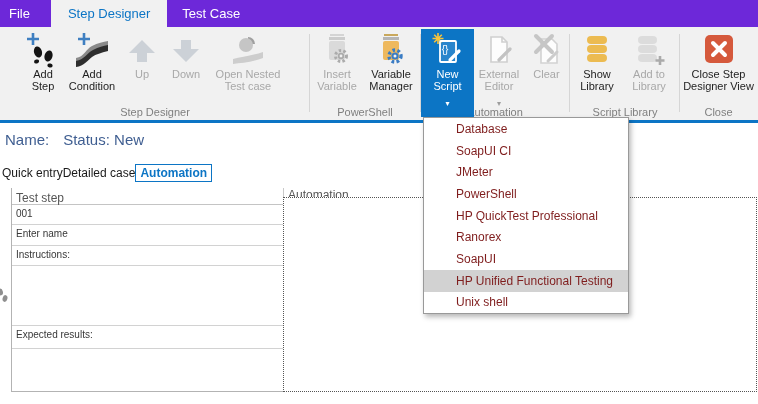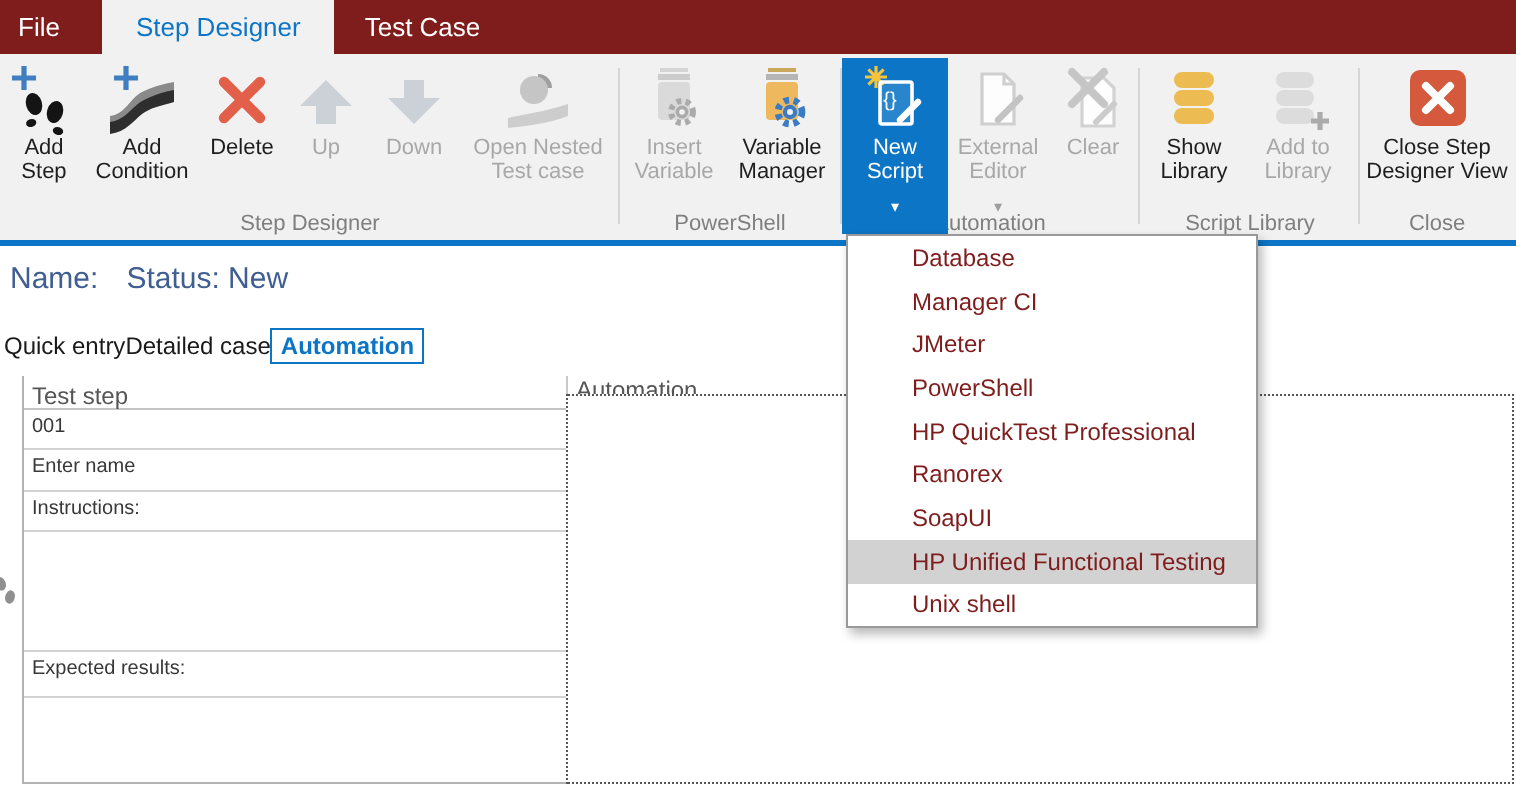--- a/index.html
+++ b/index.html
@@ -4,21 +4,21 @@
 <style>
   * { box-sizing: border-box; margin: 0; padding: 0; }
   html,body { width:758px; height:404px; }
   body {
     position: relative;
     font-family: "Liberation Sans", sans-serif;
     background:#fff;
     overflow:hidden;
   }
   
-  .tabbar { position:absolute; left:0; top:0; width:758px; height:27px; background:#7f1d1d; display:flex; align-items:stretch; }
+  .tabbar { position:absolute; left:0; top:0; width:758px; height:27px; background:#6d28d9; display:flex; align-items:stretch; }
   .tab { color:#fff; font-size:13px; display:flex; align-items:center; padding:0 15px; cursor:default; }
   .tab.file { padding:0 12px 0 9px; }
   .tab.active { background:#f1f1f1; color:#0c75c5; margin-left:9px; padding:0 17px; }
   
   .ribbon { position:absolute; left:0; top:27px; width:758px; height:93px; background:#f1f1f1; }
   .ribbon-underline { position:absolute; left:0; top:120px; width:758px; height:3px; background:#0c75c5; }
   .rgroup { position:absolute; top:0; height:93px; }
   .rgroup .buttons { display:flex; justify-content:center; padding-top:2px; }
   .rgroup-label { position:absolute; bottom:2px; left:0; right:0; text-align:center; font-size:11px; color:#7f7f7f; }
   .rsep { position:absolute; top:7px; width:1px; height:78px; background:#d6d6d6; }
@@ -82,28 +82,20 @@
         <span class="ricon">
           <svg width="34" height="36" viewBox="0 0 34 36">
             <path d="M9 1 V13 M3 7 H15" stroke="#3f7fc1" stroke-width="2.6" fill="none"></path>
             <path d="M1 26 C 9 25, 11 17, 17 14 C 23 11, 28 10, 33 9 L33 16 C 26 18, 21 19, 17 22 C 13 25, 9 31, 1 32 Z" fill="#8a8a8a"></path>
             <path d="M1 29 C 9 28, 12 21, 18 18 C 24 15, 28 14, 33 13 L33 19 C 26 21, 21 22, 17 25 C 13 28, 9 34, 1 35 Z" fill="#2e2e2e"></path>
           </svg>
         </span>
         <span class="rbtn-label">Add
 Condition</span>
       </div>
-      <div class="rbtn" style="width:42px;">
-        <span class="ricon">
-          <svg width="32" height="36" viewBox="0 0 32 36">
-            <path d="M7 9 L25 27 M25 9 L7 27" stroke="#e2604a" stroke-width="5.2" stroke-linecap="round"></path>
-          </svg>
-        </span>
-        <span class="rbtn-label">Delete</span>
-      </div>
       <div class="rbtn disabled" style="width:42px;">
         <span class="ricon">
           <svg width="32" height="36" viewBox="0 0 32 36">
             <path d="M16 8 L29 21 H21 V30 H11 V21 H3 Z" fill="#ccd1d7"></path>
           </svg>
         </span>
         <span class="rbtn-label">Up</span>
       </div>
       <div class="rbtn disabled" style="width:46px;">
         <span class="ricon">
@@ -292,21 +284,21 @@
 
 <div class="row-marker">
   <svg width="10" height="16" viewBox="0 0 10 16">
     <ellipse cx="2.5" cy="4" rx="2.4" ry="3.4" fill="#8f8f8f" transform="rotate(-14 2.5 4)"></ellipse>
     <ellipse cx="7" cy="10.5" rx="2.4" ry="3.4" fill="#8f8f8f" transform="rotate(14 7 10.5)"></ellipse>
   </svg>
 </div>
 
 <div class="menu">
   <div class="menu-item">Database</div>
-  <div class="menu-item">Manager CI</div>
+  <div class="menu-item">SoapUI CI</div>
   <div class="menu-item">JMeter</div>
   <div class="menu-item">PowerShell</div>
   <div class="menu-item">HP QuickTest Professional</div>
   <div class="menu-item">Ranorex</div>
   <div class="menu-item">SoapUI</div>
   <div class="menu-item hl">HP Unified Functional Testing</div>
   <div class="menu-item">Unix shell</div>
 </div>
 
 </body></html>

